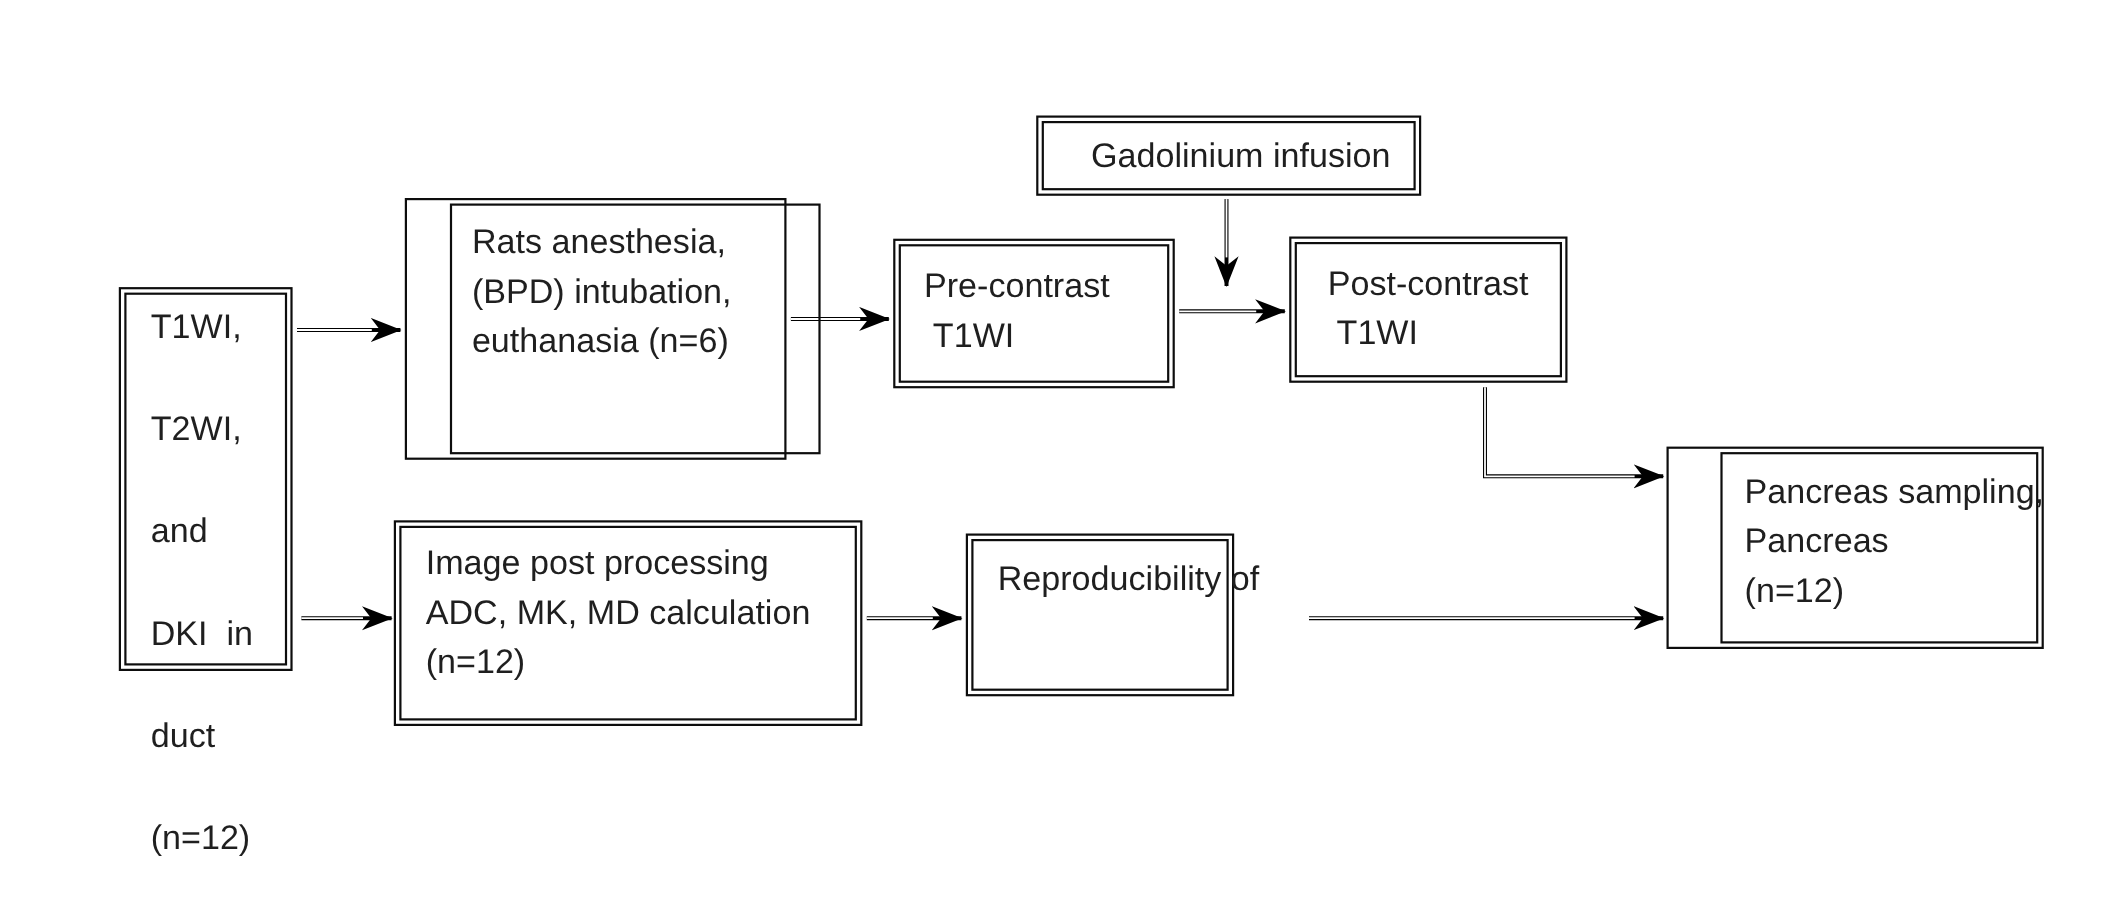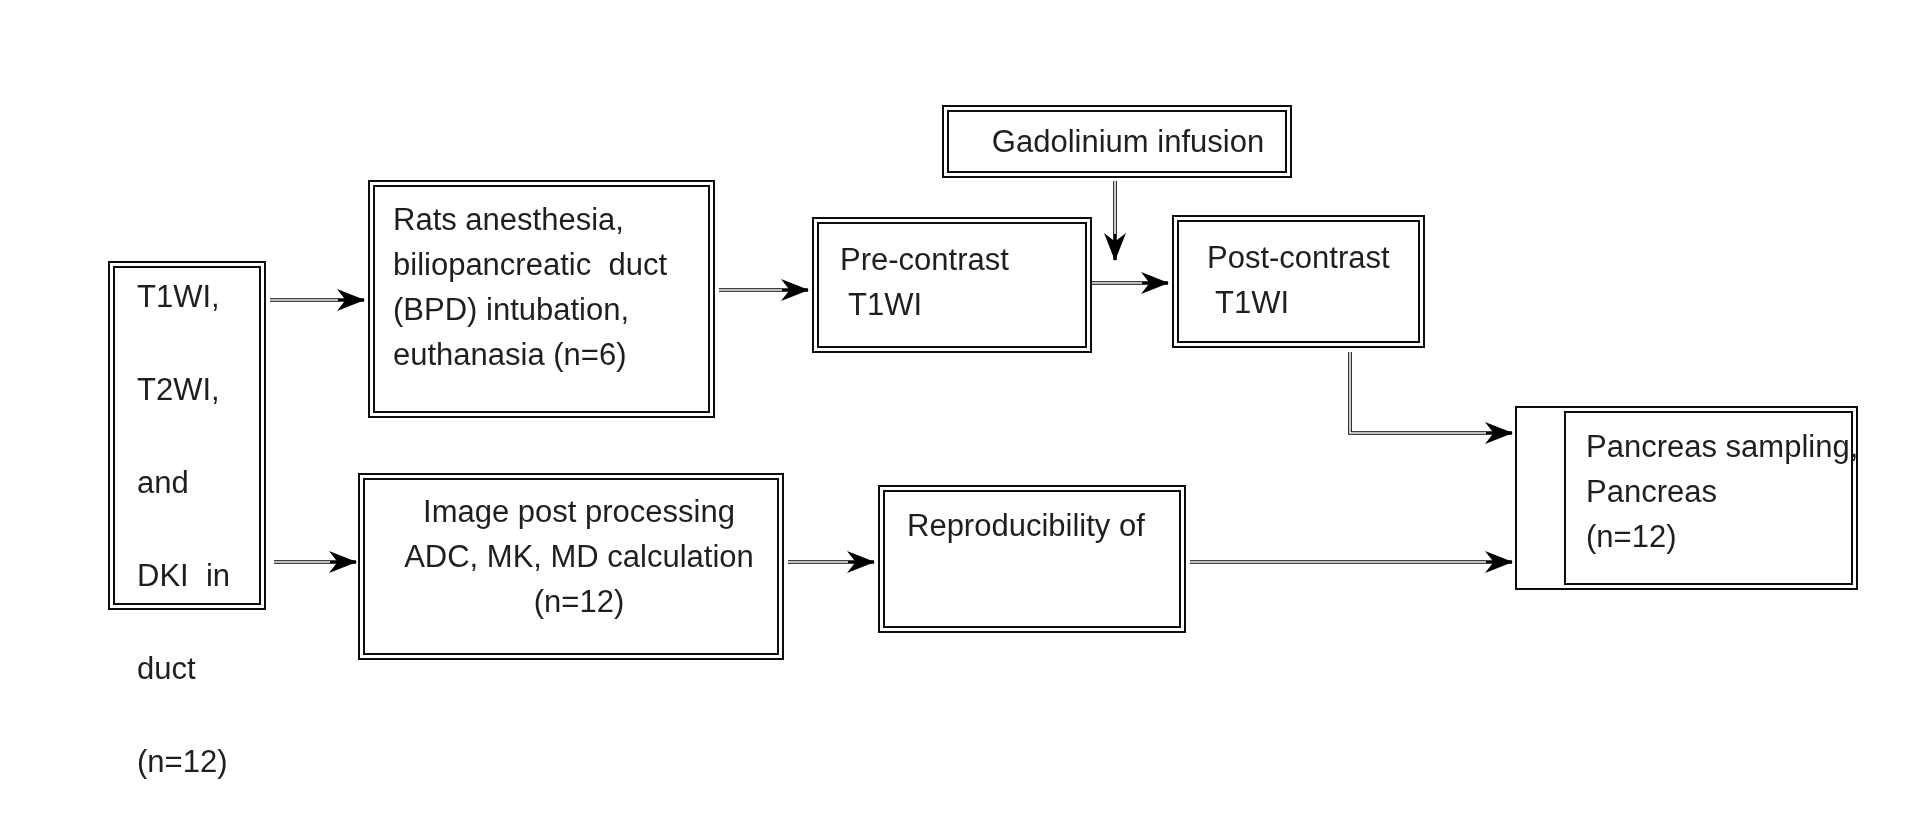--- a/index.html
+++ b/index.html
@@ -119,35 +119,34 @@
       <div class="tl">T1WI,</div>
       <div class="tl">T2WI,</div>
       <div class="tl">and</div>
       <div class="tl">DKI  in</div>
       <div class="tl">duct</div>
       <div class="tl">(n=12)</div>
     </div>
   </div>
 
   <div class="node" style="left:368px; top:180px; width:347px; height:238px;">
-    <div class="inner" style="padding:10px 6px 0 18px;">
+    <div class="inner" style="padding:10px 6px 0 18px;margin-left:36px;">
       <div class="tl">Rats anesthesia,</div>
-      <div class="tl">biliopancreatic  duct</div>
       <div class="tl">(BPD) intubation,</div>
       <div class="tl">euthanasia (n=6)</div>
     </div>
   </div>
 
   <div class="node center" style="left:942px; top:105px; width:350px; height:73px;">
     <div class="inner">
       <div class="tl">Gadolinium infusion</div>
     </div>
   </div>
 
-  <div class="node" style="left:812px; top:217px; width:280px; height:136px;">
+  <div class="node" style="left:812px; top:217px; width:256px; height:136px;">
     <div class="inner" style="padding:13px 6px 0 21px;">
       <div class="tl">Pre-contrast</div>
       <div class="tl"> T1WI</div>
     </div>
   </div>
 
   <div class="node" style="left:1172px; top:215px; width:253px; height:133px;">
     <div class="inner" style="padding:13px 6px 0 28px;">
       <div class="tl">Post-contrast</div>
       <div class="tl"> T1WI</div>
@@ -155,27 +154,27 @@
   </div>
 
   <div class="node" style="left:1515px; top:406px; width:343px; height:184px;padding-left:47px;">
     <div class="inner" style="padding:11px 6px 0 20px;">
       <div class="tl">Pancreas sampling,</div>
       <div class="tl">Pancreas</div>
       <div class="tl">(n=12)</div>
     </div>
   </div>
 
-  <div class="node" style="left:358px; top:473px; width:426px; height:187px;text-align:center;">
+  <div class="node" style="left:358px; top:473px; width:426px; height:187px;">
     <div class="inner" style="padding:9px 6px 0 22px;">
       <div class="tl">Image post processing</div>
       <div class="tl">ADC, MK, MD calculation</div>
       <div class="tl">(n=12)</div>
     </div>
   </div>
 
-  <div class="node" style="left:878px; top:485px; width:308px; height:148px;">
+  <div class="node" style="left:878px; top:485px; width:244px; height:148px;">
     <div class="inner" style="padding:11px 6px 0 22px;">
       <div class="tl">Reproducibility of</div>
     </div>
   </div>
 
 </div>
 
 </body></html>

